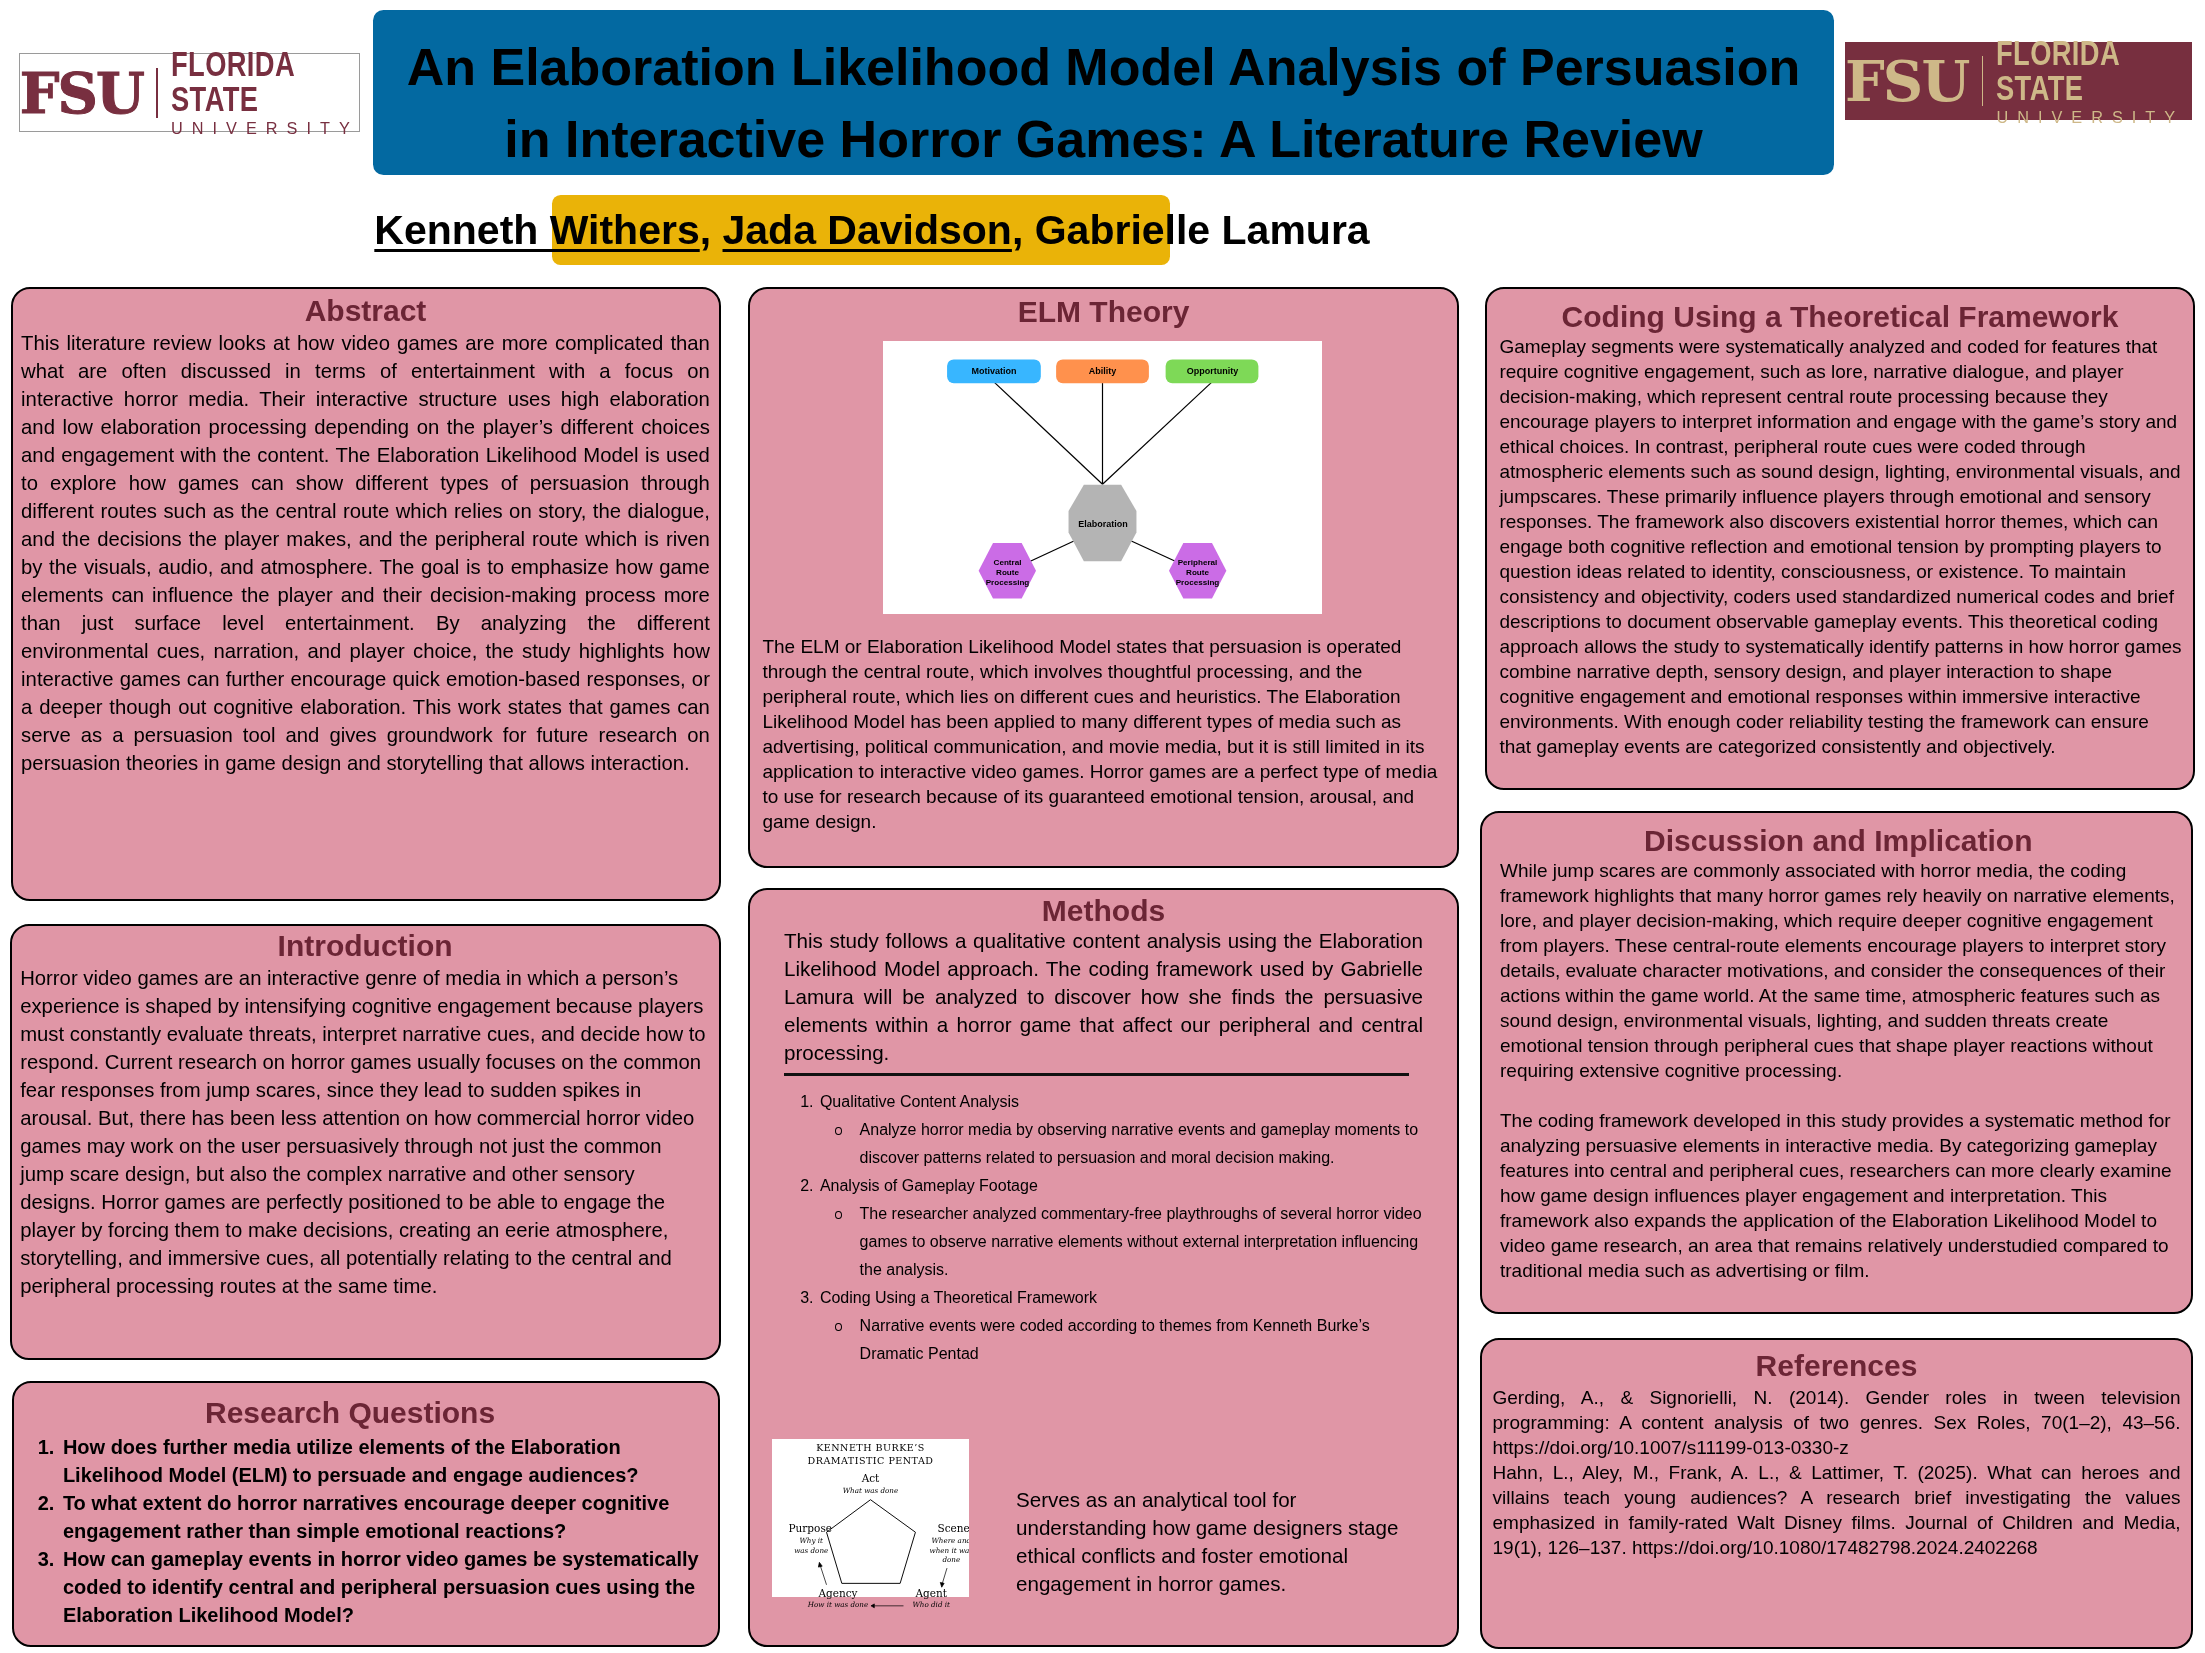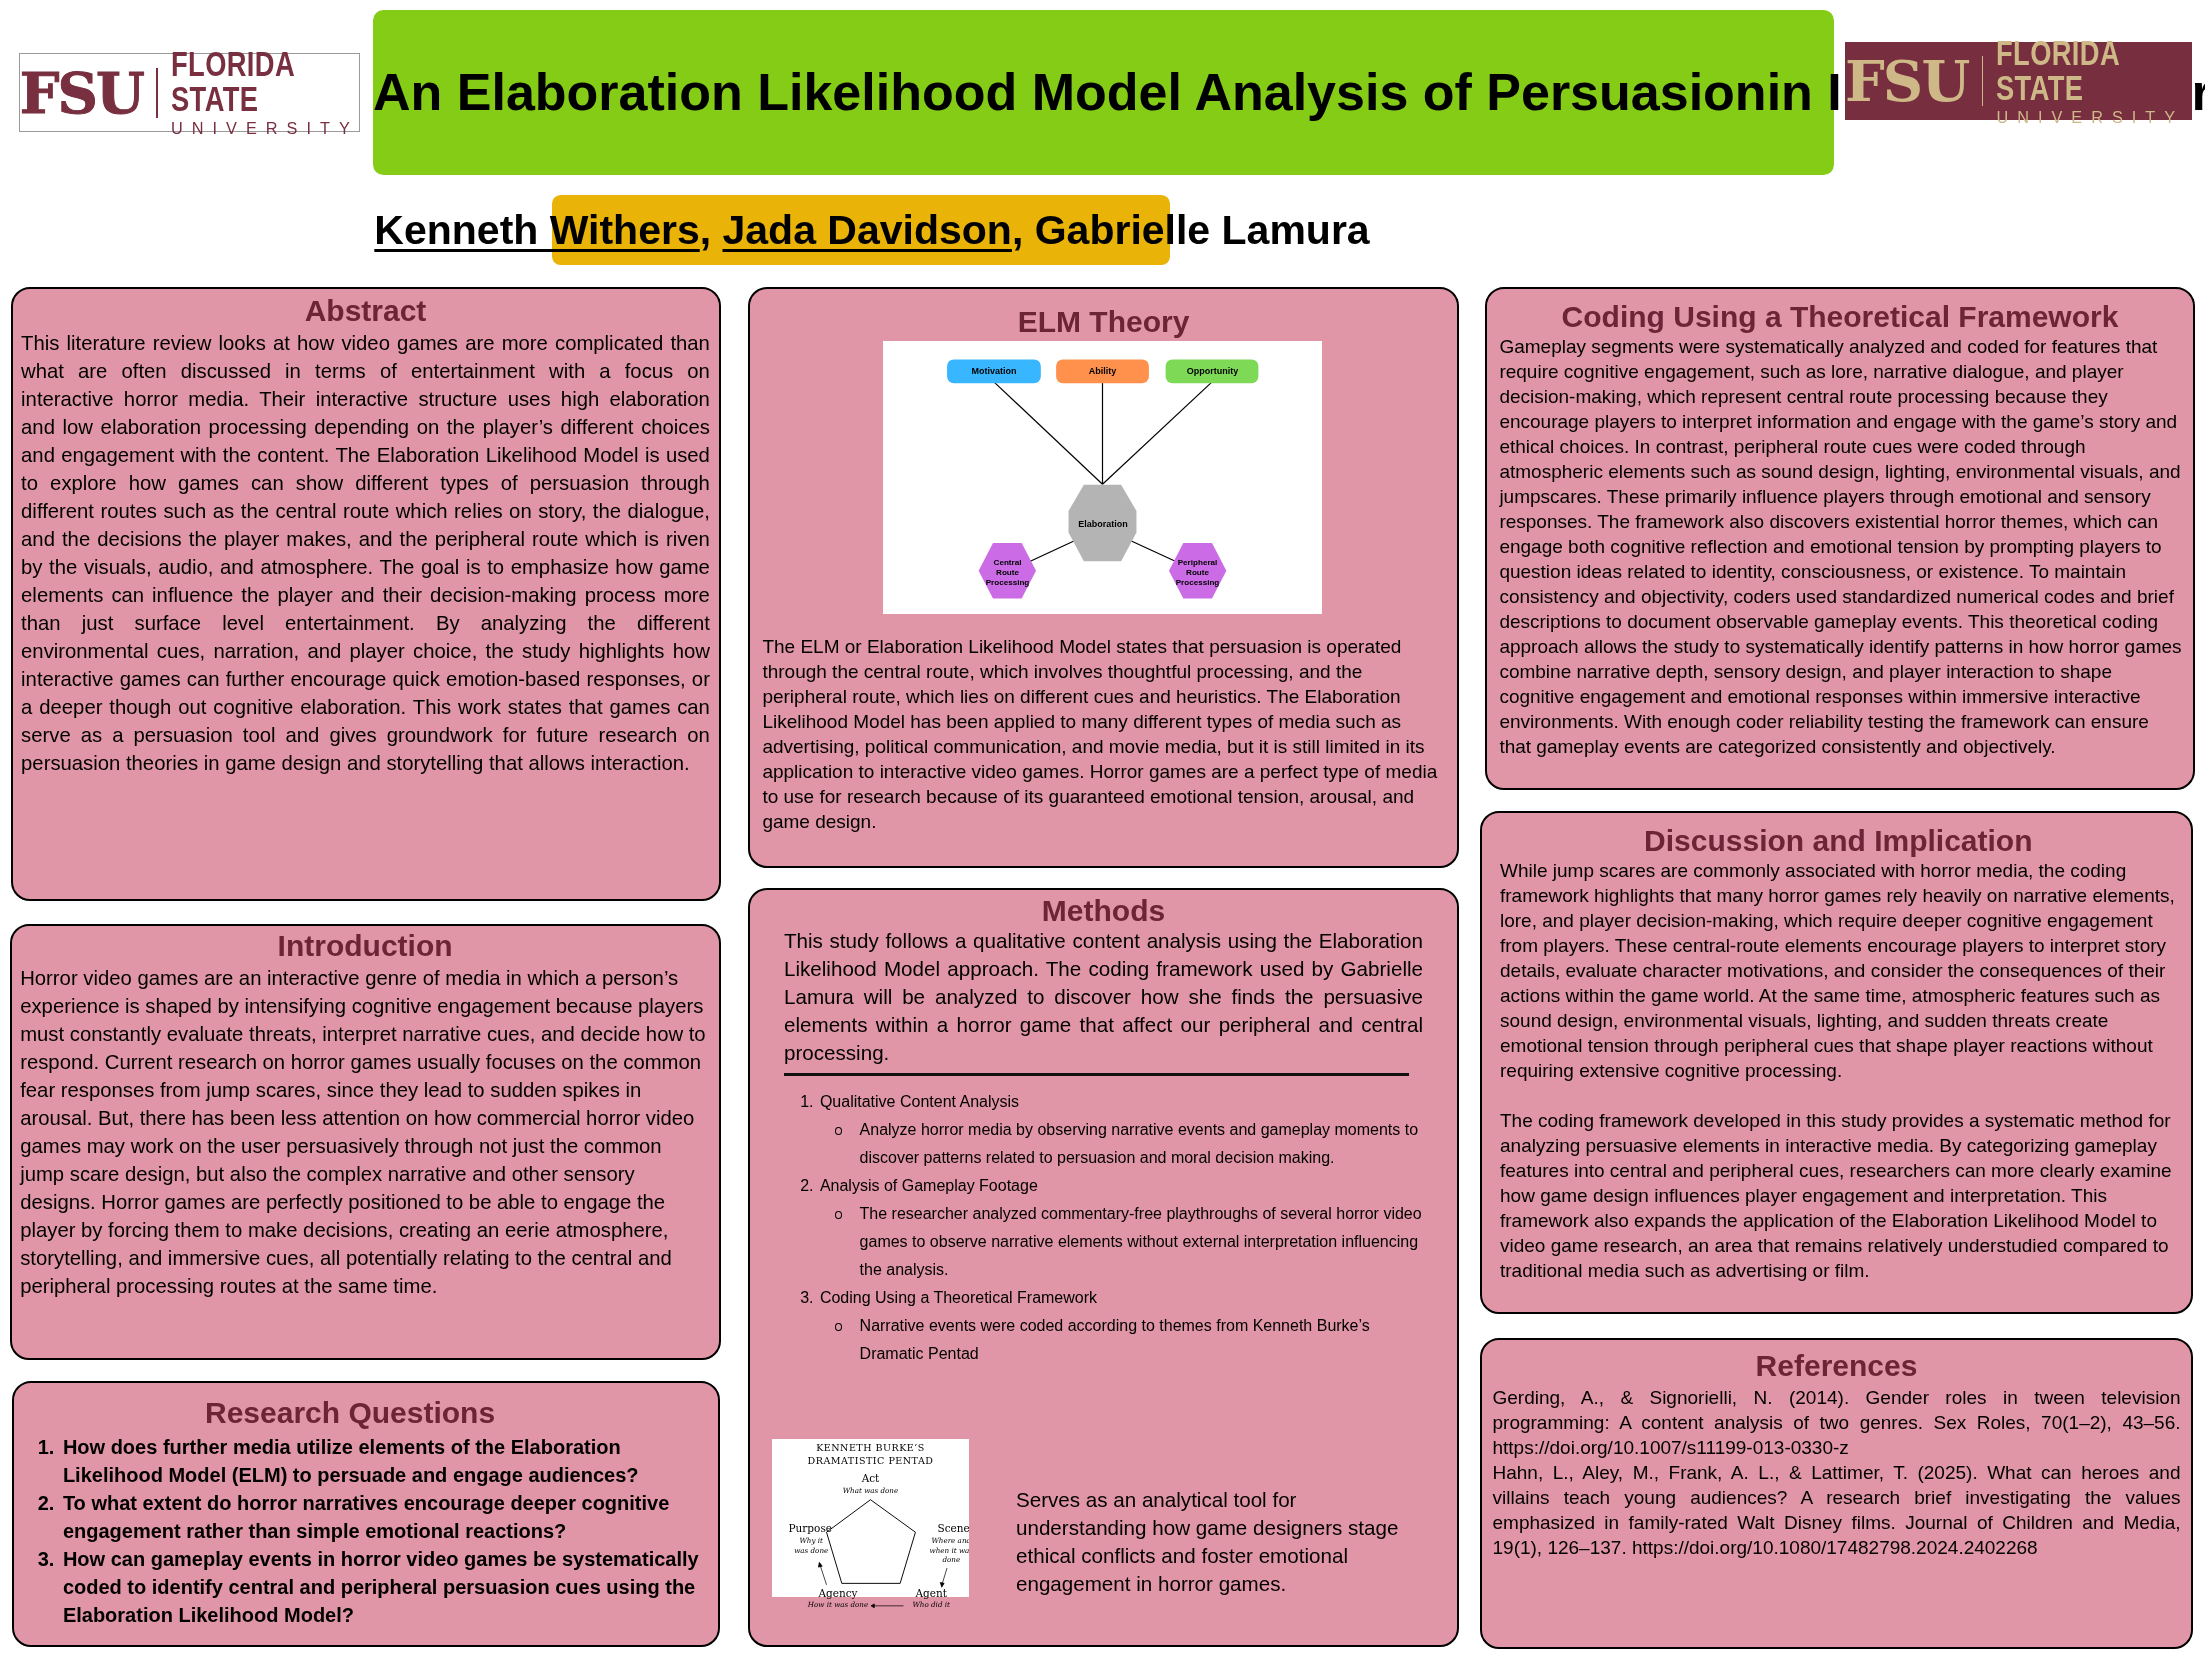--- a/index.html
+++ b/index.html
@@ -14,21 +14,21 @@
   .logo-dark .fsu-mark { color:#CEB888; }
   .logo-divider { width:1.9px; height:50px; }
   .logo-light .logo-divider { background:#782F40; }
   .logo-dark .logo-divider { background:#CEB888; }
   .logo-words { display:flex; flex-direction:column; align-items:flex-start; }
   .logo-words .l1 { font-family:"Liberation Sans", sans-serif; font-weight:bold; font-size:35px; line-height:1; transform:scaleX(0.78); transform-origin:left; letter-spacing:0.5px; }
   .logo-words .l2 { font-family:"Liberation Sans", sans-serif; font-size:16.3px; letter-spacing:9px; line-height:1.2; margin-top:2.9px; }
   .logo-light .logo-words { color:#782F40; }
   .logo-dark .logo-words { color:#CEB888; }
 
-  .title-banner { background:#84cc16; border-radius:10.5px; display:flex; flex-direction:row; align-items:center; justify-content:space-between; }
+  .title-banner { background:#0369a1; border-radius:10.5px; display:flex; flex-direction:column; align-items:center; justify-content:flex-end; }
   .title-line { font-family:"Liberation Sans", sans-serif; font-weight:bold; font-size:52px; line-height:72px; color:#000; white-space:nowrap; }
   .authors-banner { background:#eab308; border-radius:8.6px; display:flex; align-items:center; justify-content:center;padding-left:22px; }
   .authors { font-family:"Liberation Sans", sans-serif; font-weight:bold; font-size:41px; color:#000; white-space:nowrap; }
   .authors .u { text-decoration:underline; text-decoration-thickness:2.9px; text-underline-offset:4.8px; }
 
   .panel { background:#E096A6; border:2.4px solid #000; border-radius:19px; padding:0 8.6px; }
   .panel h2 { margin:0; text-align:center; font-family:"Liberation Sans", sans-serif; font-weight:bold; color:#6B2535; font-size:30px; line-height:1.1; }
   .body-text { font-family:"Liberation Sans", sans-serif; font-size:20.3px; line-height:28px; color:#000; }
   .justify { text-align:justify; }
   .body-sm { font-size:19px; line-height:25px; }
@@ -91,21 +91,21 @@
 
 <section class="abs panel" style="left:12.4px; top:1381px; width:708px; height:266px; padding-top:13.4px;">
   <h2 style="text-align:left; padding-left:182px;">Research Questions</h2>
   <ol class="rq-list body-text" style="margin-top:3.8px;">
     <li>How does further media utilize elements of the Elaboration Likelihood Model (ELM) to persuade and engage audiences?</li>
     <li>To what extent do horror narratives encourage deeper cognitive engagement rather than simple emotional reactions?</li>
     <li>How can gameplay events in horror video games be systematically coded to identify central and peripheral persuasion cues using the Elaboration Likelihood Model?</li>
   </ol>
 </section>
 
-<section class="abs panel" style="left:748px; top:287px; width:711px; height:581px; padding-top:16px;">
+<section class="abs panel" style="left:748px; top:287px; width:711px; height:581px; padding-top:6px;">
   <h2>ELM Theory</h2>
 
   <div class="abs" style="left:133px; top:52px; width:439px; height:273px; background:#fff;">
     <svg width="439" height="273" viewBox="0 0 918 570">
       <g stroke="#000" stroke-width="2.5">
         <line x1="233" y1="86" x2="459" y2="299"></line>
         <line x1="459" y1="86" x2="459" y2="299"></line>
         <line x1="687" y1="86" x2="459" y2="299"></line>
         <line x1="459" y1="390" x2="261" y2="482"></line>
         <line x1="459" y1="390" x2="659" y2="482"></line>

